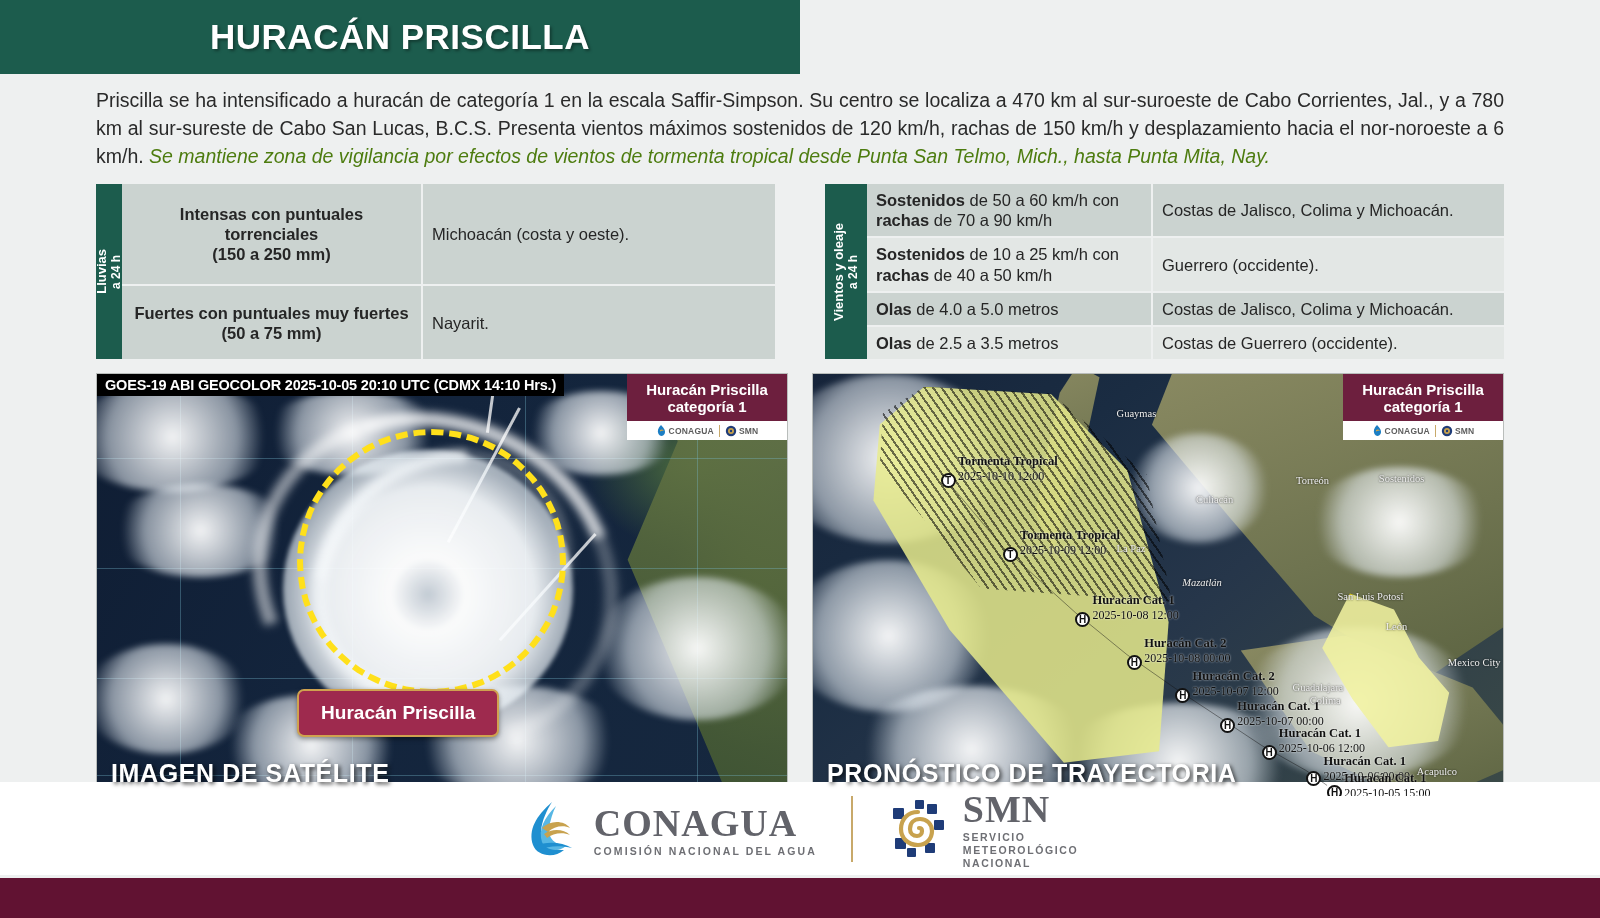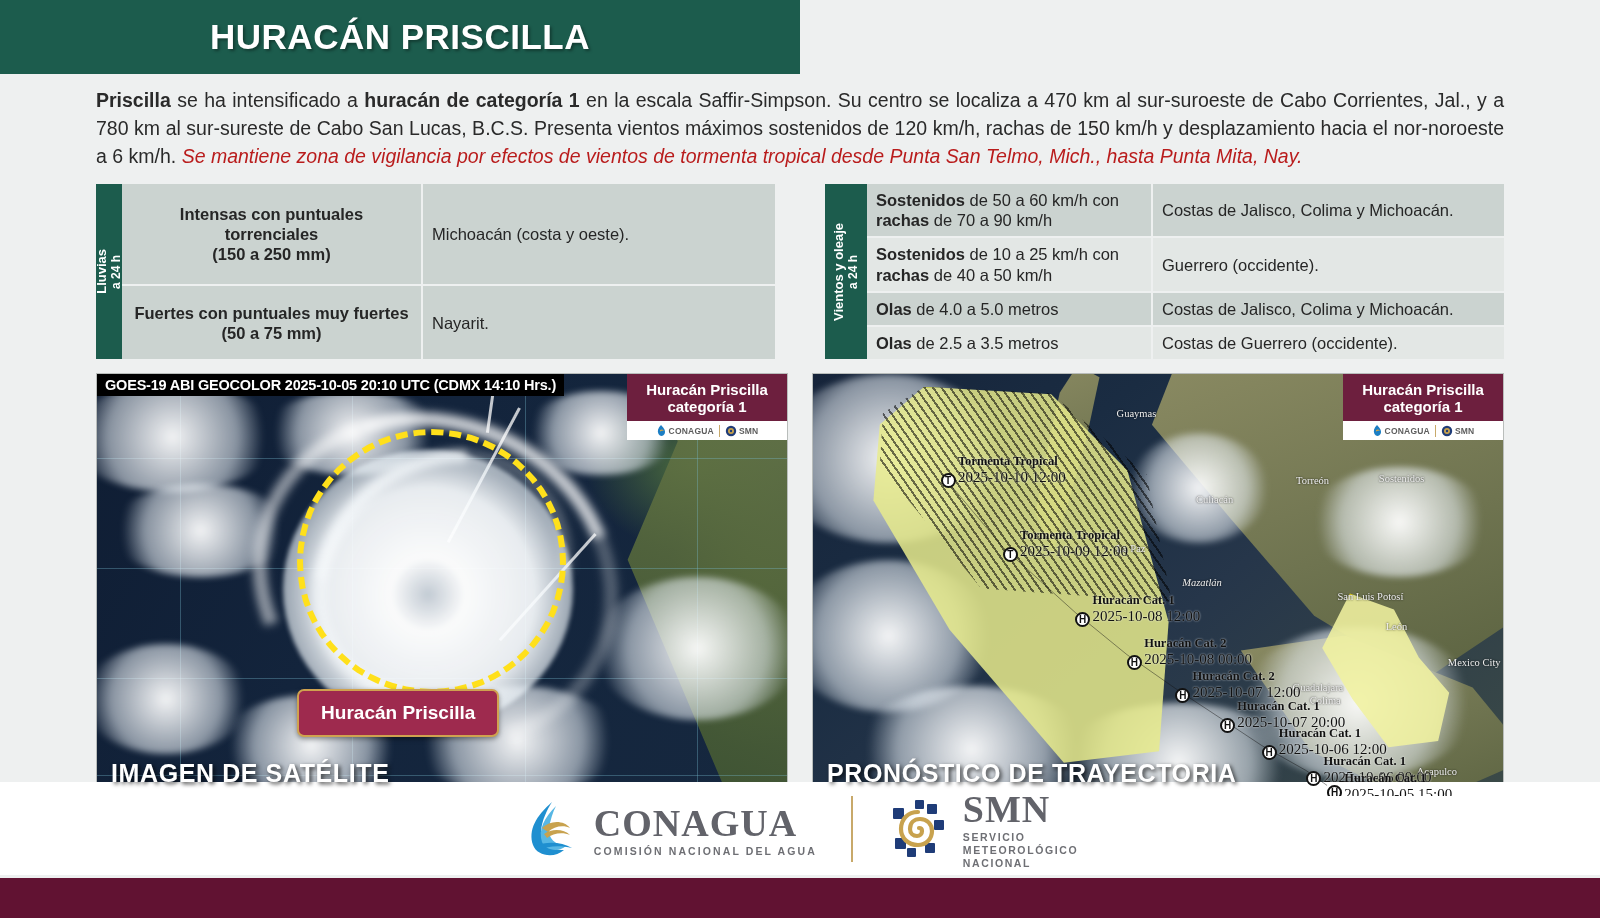--- a/index.html
+++ b/index.html
@@ -29,22 +29,22 @@
     color: #ffffff; font-size: 28px; font-weight: bold;
     text-shadow: 1px 1px 3px rgba(0,0,0,.3);
   }
 
   
   .summary {
     margin: 12px 96px 0 96px;
     font-size: 19.5px; line-height: 1.44; color: #2a2a2a;
     text-align: justify;
   }
-  .summary b { font-weight: bold; }
-  .summary .watch { color: #b91c1c; font-style: italic; }
+  .summary b { font-weight: normal; }
+  .summary .watch { color: #4d7c0f; font-style: italic; }
 
   
   .tables-row {
     display: flex; gap: 50px;
     margin: 14px 96px 0 96px;
   }
   .tbl-wrap { display: flex; flex: 1; }
   .tbl-side {
     width: 26px; background: #1c5c4d; color: #fff;
     display: flex; align-items: center; justify-content: center;
@@ -181,21 +181,21 @@
     background: #fff; border: 2px solid #111;
     font-size: 10px; font-weight: bold; color: #111;
     text-align: center; line-height: 11px; z-index: 4;
   }
   .track-lbl {
     position: absolute; z-index: 4;
     font-family: "Liberation Serif", serif;
     color: #111; white-space: nowrap; text-shadow: 0 0 2px rgba(255,255,255,.9);
   }
   .track-lbl .n { display: block; font-size: 12.5px; font-weight: bold; }
-  .track-lbl .d { display: block; font-size: 15px; }
+  .track-lbl .d { display: block; font-size: 12px; }
   .city {
     position: absolute; z-index: 3;
     font-family: "Liberation Serif", serif; font-size: 10.5px;
     color: #f0f0f0; text-shadow: 0 0 2px rgba(0,0,0,.9);
   }
 
   
   .footer {
     position: absolute; left: 0; right: 0; bottom: 43px; top: 782px;
     background: #ffffff;
@@ -437,21 +437,21 @@
             <span class="d">2025-10-08 00:00</span>
           </div>
           <div class="track-pt" style="left: 52.5%; top: 74.5%;">H</div>
           <div class="track-lbl" style="left: 55%; top: 70%;">
             <span class="n">Huracán Cat. 2</span>
             <span class="d">2025-10-07 12:00</span>
           </div>
           <div class="track-pt" style="left: 59%; top: 81.5%;">H</div>
           <div class="track-lbl" style="left: 61.5%; top: 77%;">
             <span class="n">Huracán Cat. 1</span>
-            <span class="d">2025-10-07 20:00</span>
+            <span class="d">2025-10-07 00:00</span>
           </div>
           <div class="track-pt" style="left: 65%; top: 88%;">H</div>
           <div class="track-lbl" style="left: 67.5%; top: 83.5%;">
             <span class="n">Huracán Cat. 1</span>
             <span class="d">2025-10-06 12:00</span>
           </div>
           <div class="track-pt" style="left: 71.5%; top: 94%;">H</div>
           <div class="track-lbl" style="left: 74%; top: 90%;">
             <span class="n">Huracán Cat. 1</span>
             <span class="d">2025-10-06 00:00</span>

